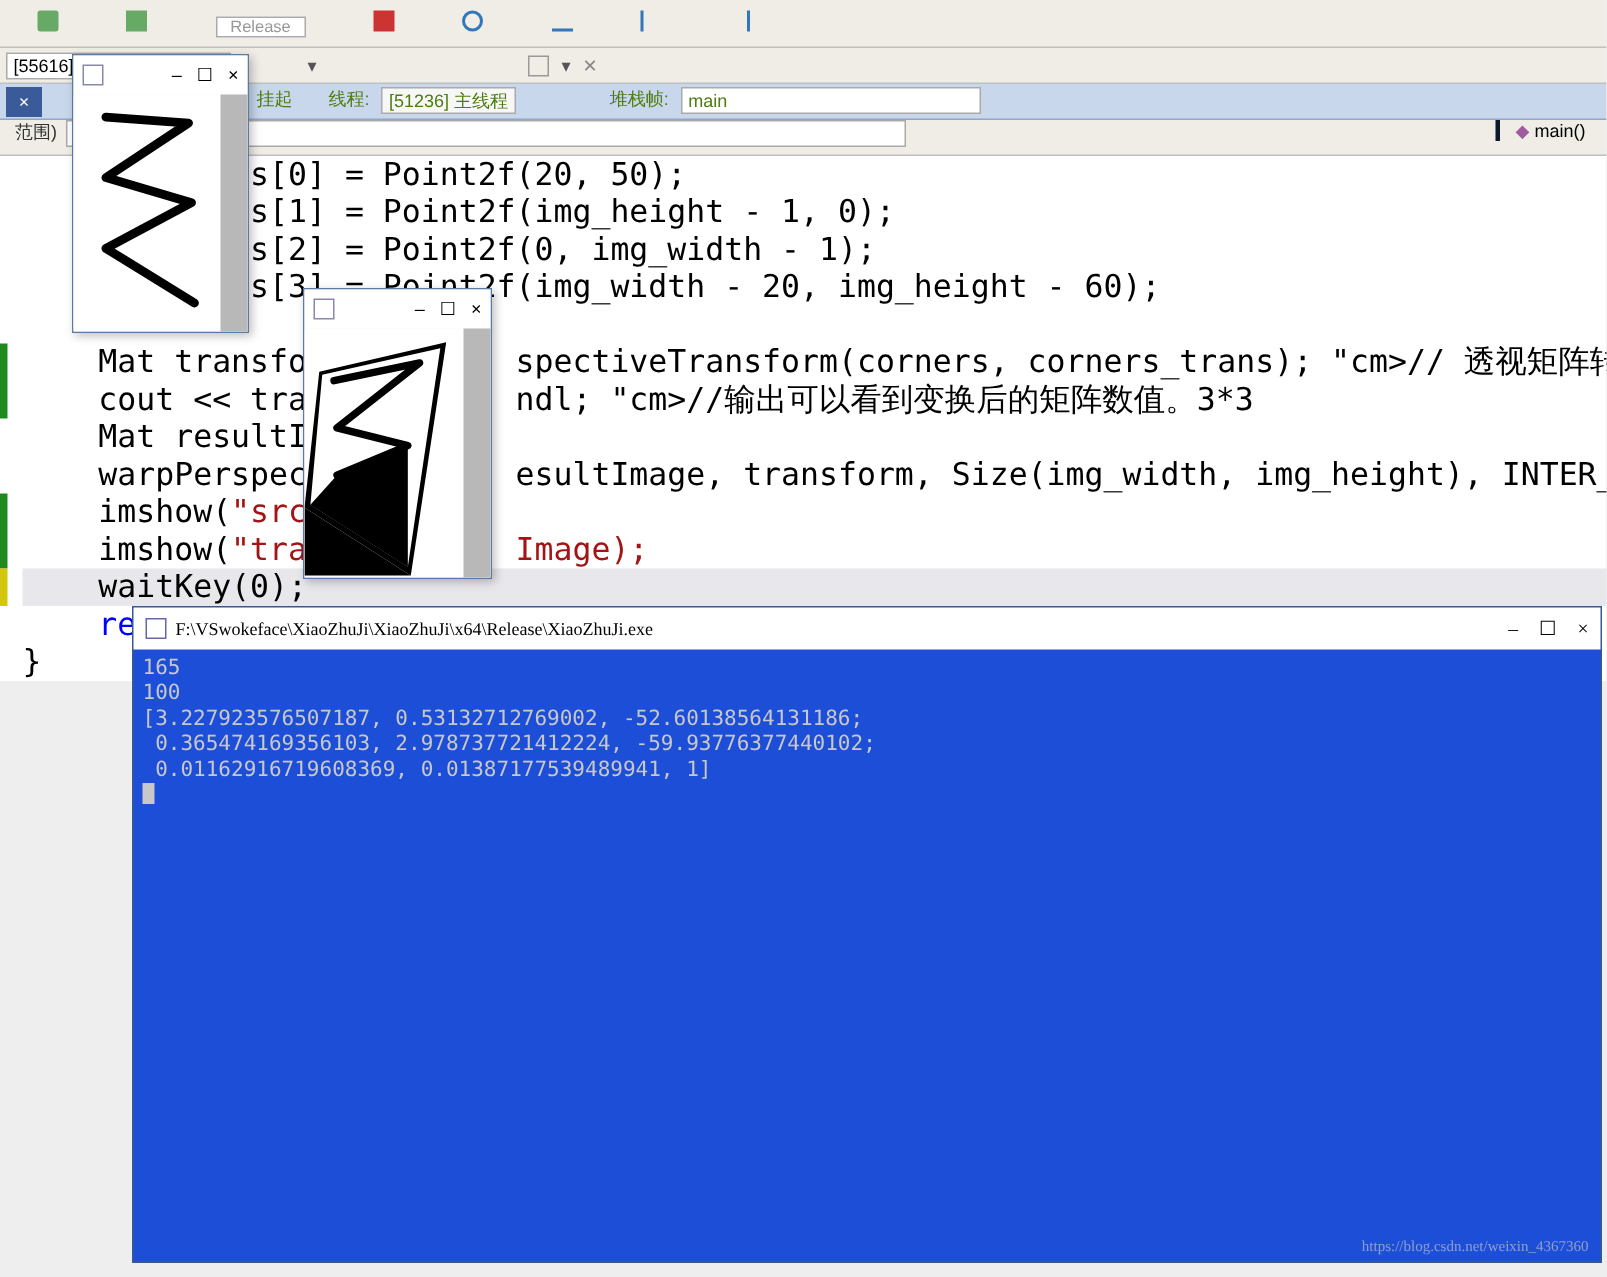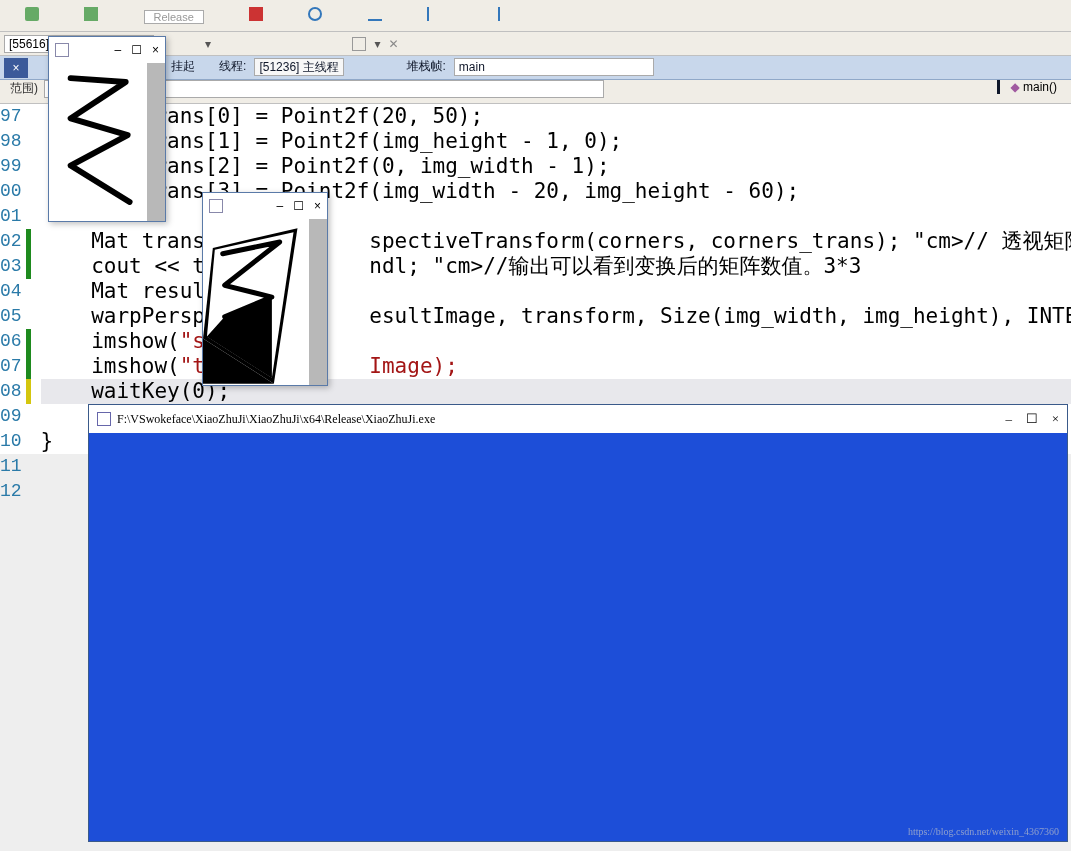--- a/index.html
+++ b/index.html
@@ -1,20 +1,20 @@
 <!DOCTYPE html>
 <html><head>
 <meta charset="utf-8">
 <style>
 * { margin: 0; padding: 0; box-sizing: border-box; }
 body { font-family: "Segoe UI", Tahoma, sans-serif; font-size: 12px; background: #eee; width: 1071px; height: 851px; overflow: hidden; position: relative; }
 .toolbar-top { height: 32px; background: #f0ede6; border-bottom: 1px solid #c0c0c0; display:flex; align-items:center; padding:0 4px; gap:6px; }
 .process-sel { height: 24px; background: #f0ede6; border-bottom:1px solid #c0c0c0; display:flex; align-items:center; padding:0 4px; gap:8px; color:#555; font-size:12px;}
 .process-sel input, .process-sel .combo {height:18px; border:1px solid #aaa; background:#fff; font-size:12px; padding:0 4px;}
-.process-sel .greyed {color:#0f172a;margin-top:46px;}
+.process-sel .greyed {color:#4d7c0f;margin-top:46px;}
 .process-sel .combo {background:#f7f7f7; min-width:90px; display:inline-block;}
 .nav-bar { height:24px; background:#c8d7eb; border-bottom:1px solid #90a8c8; display:flex; align-items:center; padding:0 4px; gap:4px;}
 .nav-tab{ background:#3b5a9a; color:#fff; width:24px; height:20px; text-align:center; line-height:20px; font-size:12px;}
 .scope-bar{height:24px; background:#f0ede6; border-bottom:1px solid #c0c0c0; display:flex; align-items:flex-start; padding:0 4px;}
 .scope-bar .lt{font-size:12px; color:#333; padding:0 6px;}
 .scope-bar .rt{margin-left:auto; display:flex; align-items:center; gap:4px;}
 .scope-bar .func{border-left:3px solid #0f172a; padding:0 10px;}
 .scope-bar .combo{border:1px solid #aaa; height:18px; min-width:300px; background:#fff;}
 .editor{display:flex; background:#fff; height:350px; position:relative;}
 .gutter{width:30px; background:#fff; text-align:right; padding-right:4px; font-family: Consolas,"Courier New",monospace; font-size:18px; line-height:25px; color:#2a7aa8;}
@@ -81,38 +81,20 @@
   <span class="combo" style="min-width:560px;"></span>
   <div class="rt">
     <span class="func">
       <span style="color:#a05aa0;">◆</span>
       <span>main()</span>
     </span>
   </div>
 </div>
 
 <div class="editor">
-  <div class="gutter" id="gutter">
-      <div class="ln">97</div>
-      <div class="ln">98</div>
-      <div class="ln">99</div>
-      <div class="ln">00</div>
-      <div class="ln">01</div>
-      <div class="ln">02</div>
-      <div class="ln">03</div>
-      <div class="ln">04</div>
-      <div class="ln">05</div>
-      <div class="ln">06</div>
-      <div class="ln">07</div>
-      <div class="ln">08</div>
-      <div class="ln">09</div>
-      <div class="ln">10</div>
-      <div class="ln">11</div>
-      <div class="ln">12</div>
-    </div>
   <div class="gutter-marks" id="gmarks">
       <div class="m "></div>
       <div class="m "></div>
       <div class="m "></div>
       <div class="m "></div>
       <div class="m "></div>
       <div class="m g"></div>
       <div class="m g"></div>
       <div class="m "></div>
       <div class="m "></div>
@@ -169,14 +151,20 @@
 <div class="console" style="left:88px;top:404px;width:980px;height:438px;">
   <div class="console-title">
     <span class="cicon"></span>
     <span>F:\VSwokeface\XiaoZhuJi\XiaoZhuJi\x64\Release\XiaoZhuJi.exe</span>
     <div class="wbtns">
       <span>–</span>
       <span>☐</span>
       <span>×</span>
     </div>
   </div>
+  <div class="console-body" id="conbody">165
+100
+[3.227923576507187, 0.53132712769002, -52.60138564131186;
+ 0.365474169356103, 2.978737721412224, -59.93776377440102;
+ 0.01162916719608369, 0.01387177539489941, 1]
+<span class="cursor"></span></div>
   <div class="watermark">https://blog.csdn.net/weixin_4367360</div>
 </div>
 
 </body></html>

